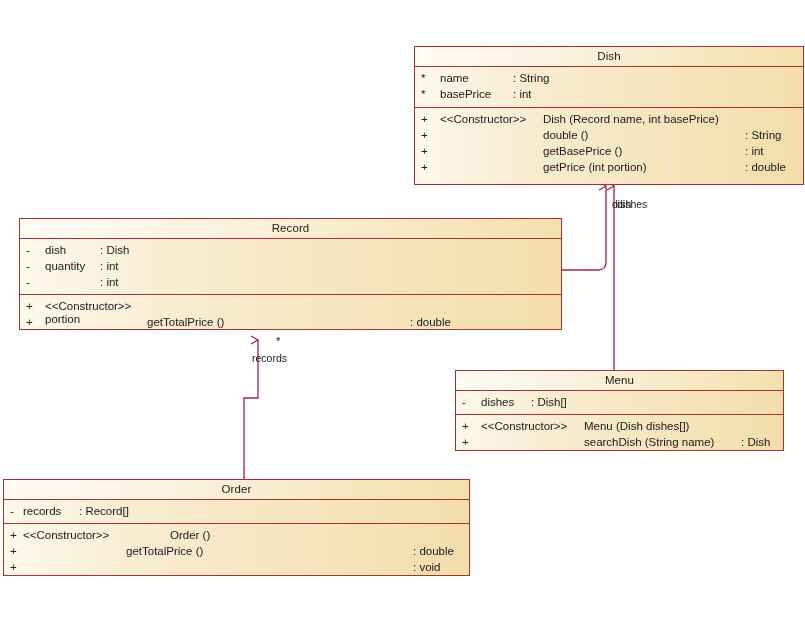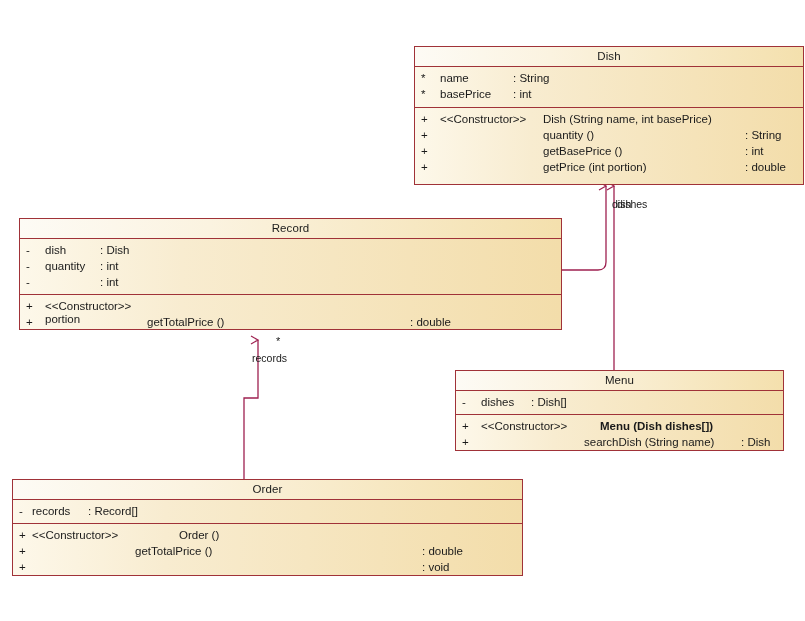--- a/index.html
+++ b/index.html
@@ -138,27 +138,27 @@
         <span class="vis">*</span>
         <span class="mname" style="left:25px;">basePrice</span>
         <span class="mtype" style="left:98px;">: int</span>
       </div>
     </div>
 
     <div class="uml-compartment last" style="height:76px;">
       <div class="uml-row">
         <span class="vis">+</span>
         <span class="stereo" style="left:25px;">&lt;&lt;Constructor&gt;&gt;</span>
-        <span class="mname" style="left:128px;">Dish (String name, int basePrice)</span>
+        <span class="mname" style="left:128px;">Dish (Record name, int basePrice)</span>
         <span class="mtype" style="left:330px;"></span>
       </div>
       <div class="uml-row">
         <span class="vis">+</span>
         <span class="stereo" style="left:25px;"></span>
-        <span class="mname" style="left:128px;">quantity ()</span>
+        <span class="mname" style="left:128px;">double ()</span>
         <span class="mtype" style="left:330px;">: String</span>
       </div>
       <div class="uml-row">
         <span class="vis">+</span>
         <span class="stereo" style="left:25px;"></span>
         <span class="mname" style="left:128px;">getBasePrice ()</span>
         <span class="mtype" style="left:330px;">: int</span>
       </div>
       <div class="uml-row">
         <span class="vis">+</span>
@@ -213,33 +213,33 @@
         <span class="vis">-</span>
         <span class="mname" style="left:25px;">dishes</span>
         <span class="mtype" style="left:75px;">: Dish[]</span>
       </div>
     </div>
 
     <div class="uml-compartment last" style="height:35px;">
       <div class="uml-row">
         <span class="vis">+</span>
         <span class="stereo" style="left:25px;">&lt;&lt;Constructor&gt;&gt;</span>
-        <span class="mname" style="left:144px;font-weight:bold;">Menu (Dish dishes[])</span>
+        <span class="mname" style="left:128px;">Menu (Dish dishes[])</span>
         <span class="mtype" style="left:285px;"></span>
       </div>
       <div class="uml-row">
         <span class="vis">+</span>
         <span class="stereo" style="left:25px;"></span>
         <span class="mname" style="left:128px;">searchDish (String name)</span>
         <span class="mtype" style="left:285px;">: Dish</span>
       </div>
     </div>
   </div>
 
-  <div class="uml-class" style="left:12px; top:479px; width:511px; height:97px;">
+  <div class="uml-class" style="left:3px; top:479px; width:467px; height:97px;">
     <div class="uml-header">Order</div>
 
     <div class="uml-compartment" style="height:24px;">
       <div class="uml-row">
         <span class="vis">-</span>
         <span class="mname" style="left:19px;">records</span>
         <span class="mtype" style="left:75px;">: Record[]</span>
       </div>
     </div>
 

